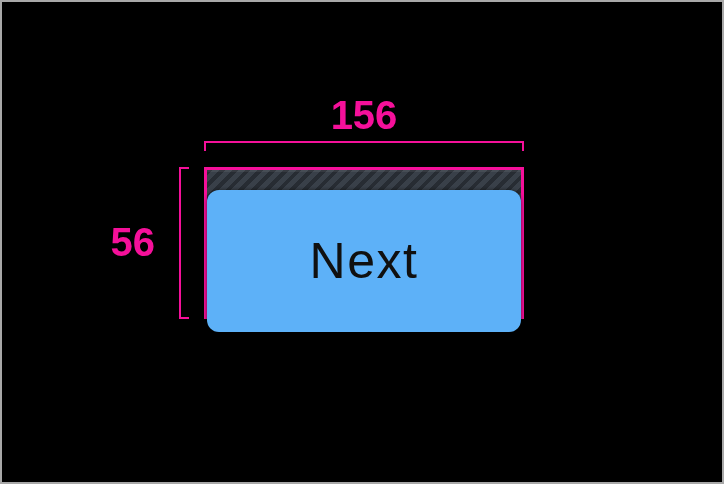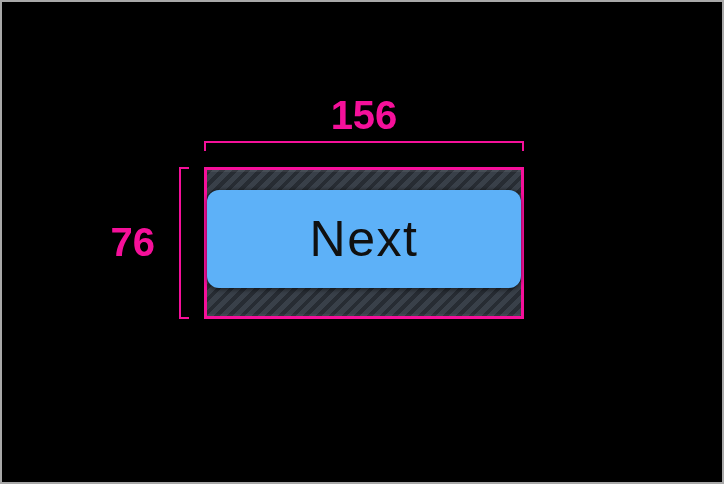--- a/index.html
+++ b/index.html
@@ -87,21 +87,21 @@
     box-shadow: inset 0 2px 0 rgba(255, 255, 255, 0.07),
                 inset 0 -2px 0 rgba(255, 255, 255, 0.04);
   }
 
   
   .next-button {
     position: absolute;
     left: 0;
     top: 20px;
     width: 100%;
-    height: 98px;
+    height: 142px;
     border: none;
     border-radius: 12px;
     background: var(--button-blue, #5db1f8);
     color: var(--button-text, #101010);
     font-family: "Liberation Sans", sans-serif;
     font-size: 50px;
     font-weight: 500;
     letter-spacing: 1.5px;
     display: flex;
     align-items: center;
@@ -114,21 +114,21 @@
 </style>
 </head>
 <body>
 
 <div class="stage">
 
   <div class="dim-label dim-width">156</div>
 
   <div class="bracket-h"></div>
 
-  <div class="dim-label dim-height">76</div>
+  <div class="dim-label dim-height">56</div>
 
   <div class="bracket-v"></div>
 
   <div class="spec-box">
     <div class="hatch"></div>
     <button class="next-button">
       <span>Next</span>
     </button>
   </div>
 

